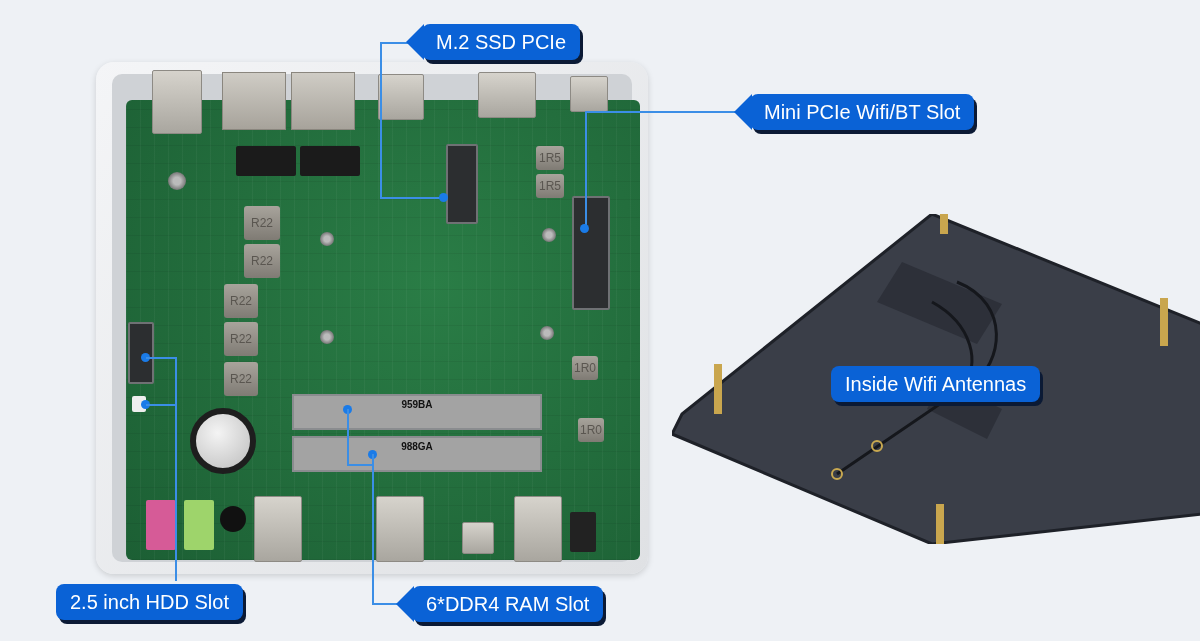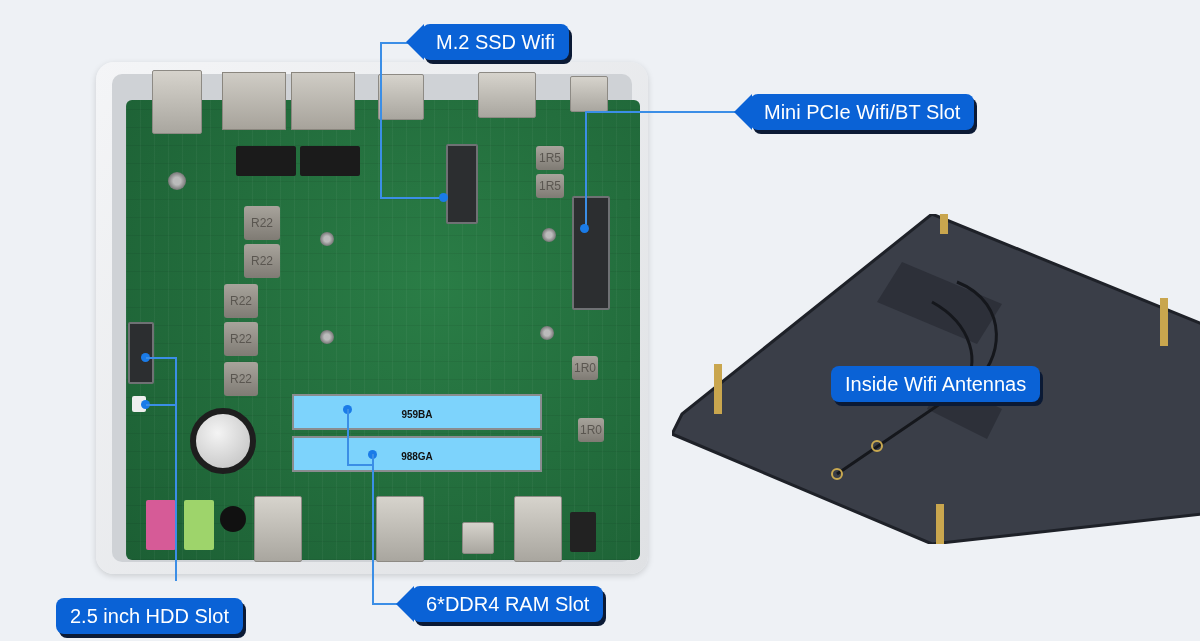--- a/index.html
+++ b/index.html
@@ -11,21 +11,21 @@
   .pcb{left:126px;top:100px;width:514px;height:460px;background:#1f6a3a;border-radius:6px;
        background-image:
          repeating-linear-gradient(90deg,rgba(255,255,255,.04) 0 1px,transparent 1px 14px),
          repeating-linear-gradient(0deg,rgba(0,0,0,.06) 0 1px,transparent 1px 18px),
          radial-gradient(circle at 60% 40%,#2a7d46,#1c5f34);}
   .port{background:linear-gradient(#d6d3cc,#a9a69f);border:1px solid #8d8a84;border-radius:2px;}
   .rj45{background:linear-gradient(#cfccc5,#a7a39b);border:1px solid #8a867e;}
   .chip{background:#1b1b1b;border-radius:2px;}
   .inductor{background:linear-gradient(#a8a49c,#7f7b74);border-radius:3px;color:#5a5650;font:12px "Liberation Sans",sans-serif;display:flex;align-items:center;justify-content:center;}
   .slot{background:#2c2e30;border:2px solid #6f7174;border-radius:2px;}
-  .ram-slot{background:#7dd3fc;border:2px solid #8a8c8f;color:#111;font:bold 10px "Liberation Sans",sans-serif;display:flex;align-items:flex-end;justify-content:center;padding-bottom:8px;box-sizing:border-box;}
+  .ram-slot{background:#a3a3a3;border:2px solid #8a8c8f;color:#111;font:bold 10px "Liberation Sans",sans-serif;display:flex;align-items:flex-end;justify-content:center;padding-bottom:18px;box-sizing:border-box;}
   .battery{border-radius:50%;background:radial-gradient(circle at 40% 35%,#f4f4f4,#bdbdbd);border:6px solid #1e1e1e;}
   .audio-pink{background:#d65b97;border-radius:2px;}
   .audio-green{background:#9ed46b;border-radius:2px;}
   .screw{border-radius:50%;background:radial-gradient(circle,#bbb 30%,#777 70%);}
   
   .lid{left:672px;top:214px;width:530px;height:330px;}
   
   .callout{position:absolute;background:#0a62d6;color:#fff;font:20px "Liberation Sans",sans-serif;line-height:36px;height:36px;padding:0 14px;border-radius:8px;box-shadow:3px 4px 0 #0b1a35;white-space:nowrap;}
   .callout.arrow-left::before{content:"";position:absolute;left:-16px;top:0;width:0;height:0;border-top:18px solid transparent;border-bottom:18px solid transparent;border-right:18px solid #0a62d6;}
   .line{position:absolute;background:#3b8ee6;}
@@ -114,17 +114,17 @@
 <div class="line" style="left:146px;top:404px;width:30px;height:2px;"></div>
 <div class="line" style="left:175px;top:357px;width:2px;height:224px;"></div>
 
 <div class="dot" style="left:343px;top:405px;"></div>
 <div class="dot" style="left:368px;top:450px;"></div>
 <div class="line" style="left:347px;top:409px;width:2px;height:56px;"></div>
 <div class="line" style="left:347px;top:464px;width:25px;height:2px;"></div>
 <div class="line" style="left:372px;top:454px;width:2px;height:150px;"></div>
 <div class="line" style="left:372px;top:603px;width:36px;height:2px;"></div>
 
-<div class="callout arrow-left" style="left:422px;top:24px;">M.2 SSD Wifi</div>
+<div class="callout arrow-left" style="left:422px;top:24px;">M.2 SSD PCIe</div>
 <div class="callout arrow-left" style="left:750px;top:94px;">Mini PCIe Wifi/BT Slot</div>
 <div class="callout" style="left:831px;top:366px;">Inside Wifi Antennas</div>
-<div class="callout" style="left:56px;top:584px;margin-top:14px;">2.5 inch HDD Slot</div>
+<div class="callout" style="left:56px;top:584px;">2.5 inch HDD Slot</div>
 <div class="callout arrow-left" style="left:412px;top:586px;">6*DDR4 RAM Slot</div>
 
 </body></html>

